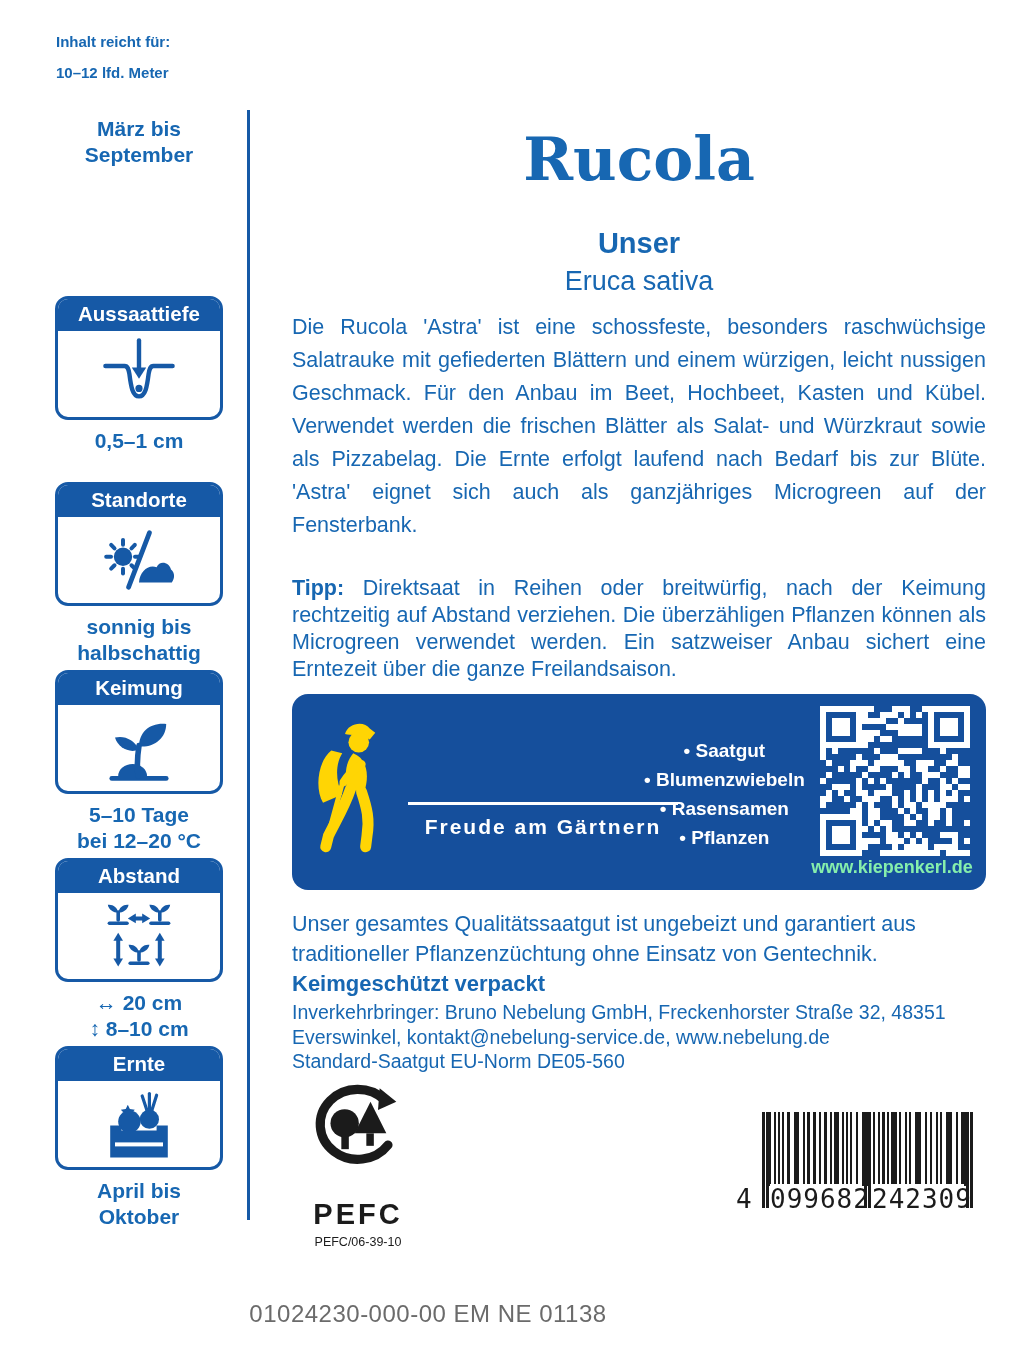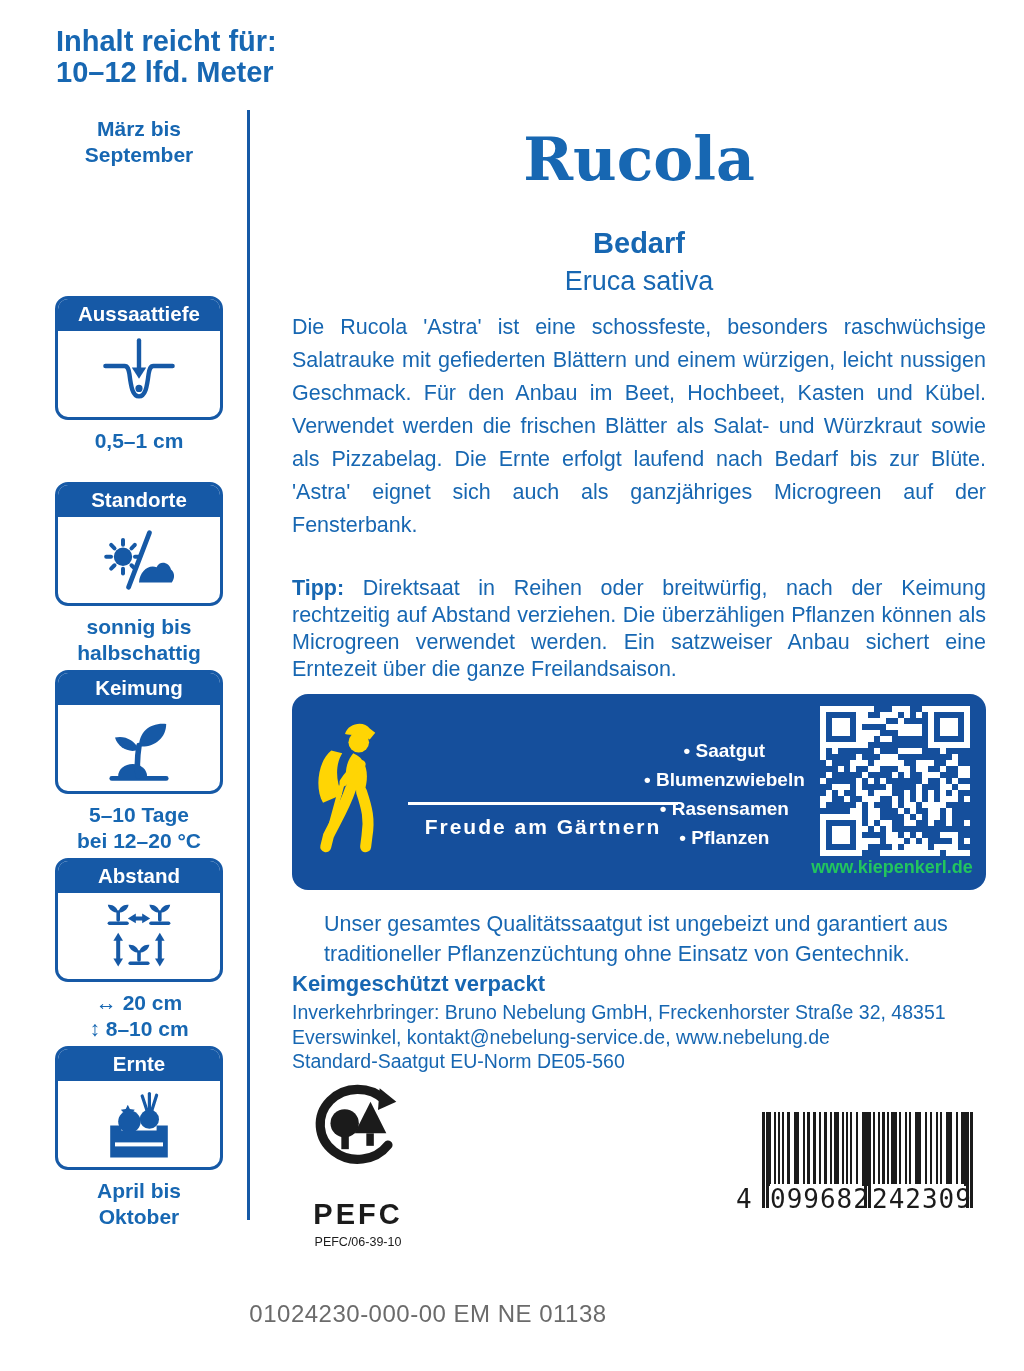--- a/index.html
+++ b/index.html
@@ -9,21 +9,21 @@
     --yellow:#FFD504;
     --ink:#1b1b1b;
     --gray:#6b6b6b;
   }
   *{margin:0;padding:0;box-sizing:border-box;}
   html,body{background:#fff;}
   body{font-family:"Liberation Sans",sans-serif;}
   #page{position:relative;width:1024px;height:1371px;background:#fff;overflow:hidden;}
 
   
-  .inhalt{position:absolute;left:56px;top:26px;font-size:29px;font-weight:600;
+  .inhalt{position:absolute;left:56px;top:26px;font-size:15px;font-weight:600;
           color:var(--text);line-height:31px;white-space:pre-line;}
   .icon-group{position:absolute;left:55px;width:168px;}
   .box{border:3px solid var(--blue);border-radius:13px;background:#fff;overflow:hidden;}
   .box-header{background:var(--blue);color:#fff;font-weight:700;font-size:20.5px;
               text-align:center;padding:3px 0 5px;}
   .box-body{height:86px;display:flex;align-items:center;justify-content:center;}
   .caption{margin-top:8px;text-align:center;color:var(--text);font-size:21px;
            font-weight:600;line-height:26px;white-space:pre-line;
            font-family:Liberation Sans, sans-serif;}
   .divider{position:absolute;left:247px;top:110px;width:2.5px;height:1110px;background:var(--blue);}
@@ -51,24 +51,24 @@
          color:var(--yellow);letter-spacing:0.5px;white-space:nowrap;}
   .brand sup{font-size:14px;vertical-align:super;}
   .brand-line{position:absolute;left:116px;top:108px;width:270px;height:3px;background:#fff;}
   .slogan{position:absolute;left:116px;top:121px;width:270px;text-align:center;
           font-size:21px;font-weight:700;color:#fff;letter-spacing:2px;white-space:nowrap;}
   .bullets{position:absolute;left:352px;top:42px;color:#fff;font-size:19px;
            font-weight:700;line-height:29px;text-align:center;}
   .bullets div::before{content:"• ";}
   .qr{position:absolute;right:16px;top:12px;width:150px;height:150px;}
   .website{position:absolute;right:4px;top:163px;width:180px;text-align:center;
-           font-size:18px;font-weight:700;color:#22c55e;white-space:nowrap;}
+           font-size:18px;font-weight:700;color:#86efac;white-space:nowrap;}
 
   
-  .quality{position:absolute;top:909px;width:100%;font-size:21.5px;line-height:30px;color:var(--text);margin-left:32px;}
+  .quality{position:absolute;top:909px;width:100%;font-size:21.5px;line-height:30px;color:var(--text);}
   .keim{position:absolute;top:971px;width:100%;font-size:22px;font-weight:700;color:var(--text);}
   .distrib{position:absolute;top:1000px;width:100%;font-size:19.5px;line-height:24.5px;color:var(--text);}
 
   .pefc{position:absolute;left:4px;top:1080px;width:124px;text-align:center;}
   .pefc-label{font-size:29px;font-weight:700;letter-spacing:3px;color:var(--ink);margin-top:14px;}
   .pefc-code{font-size:12.5px;color:var(--ink);margin-top:4px;}
 
   .bc-wrap{position:absolute;left:440px;top:1112px;width:250px;height:110px;}
   .bc{position:relative;margin-left:30px;width:212px;height:104px;}
   .bc-bar{position:absolute;top:0;height:74px;background:var(--ink);}
@@ -208,21 +208,21 @@
       </div>
     </div>
     <div class="caption">April bis
 Oktober</div>
   </div>
 
   <div class="divider"></div>
 
   <div class="main">
     <div class="title">Rucola</div>
-    <div class="variety">Bedarf</div>
+    <div class="variety">Unser</div>
     <div class="species">Eruca sativa</div>
     <div class="desc">Die Rucola 'Astra' ist eine schossfeste, besonders raschwüchsige Salatrauke mit gefiederten Blättern und einem würzigen, leicht nussigen Geschmack. Für den Anbau im Beet, Hochbeet, Kasten und Kübel. Verwendet werden die frischen Blätter als Salat- und Würzkraut sowie als Pizzabelag. Die Ernte erfolgt laufend nach Bedarf bis zur Blüte. 'Astra' eignet sich auch als ganzjähriges Microgreen auf der Fensterbank.</div>
     <div class="tip"><b>Tipp:</b><span> Direktsaat in Reihen oder breitwürfig, nach der Keimung rechtzeitig auf Abstand verziehen. Die überzähligen Pflanzen können als Microgreen verwendet werden. Ein satzweiser Anbau sichert eine Erntezeit über die ganze Freilandsaison.</span></div>
 
     <div class="banner">
       <svg class="kman" width="88" height="150" viewBox="0 0 64 100">
         <g fill="#FFD504">
           <path d="M24 10 C26 2 38 0 42 6 L46 9 L42 14 C36 10 28 11 24 10 Z"></path>
           <circle cx="34" cy="16" r="7.5"></circle>
           <path d="M30 24 C40 28 42 40 38 52 L26 50 C23 38 25 30 30 24 Z"></path>

